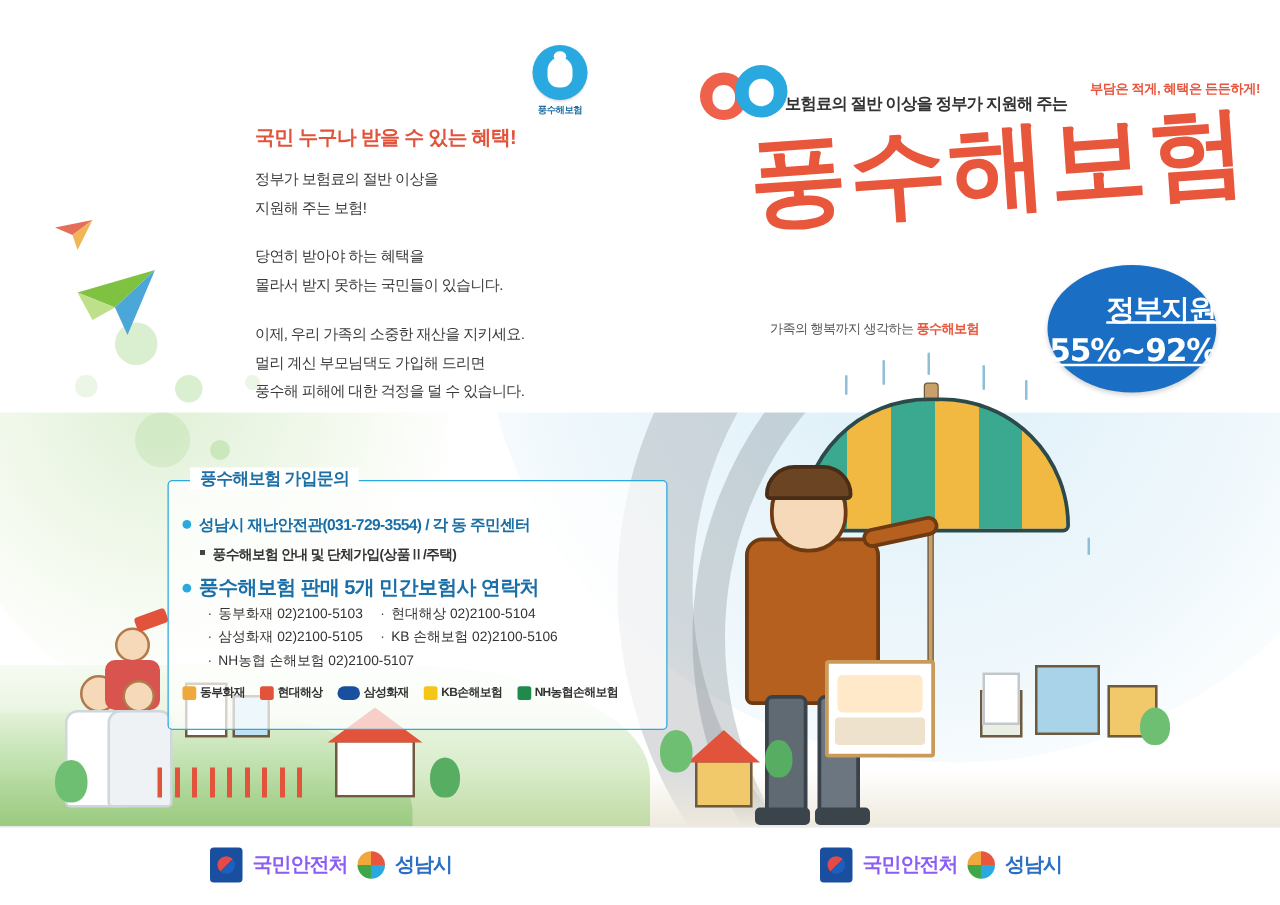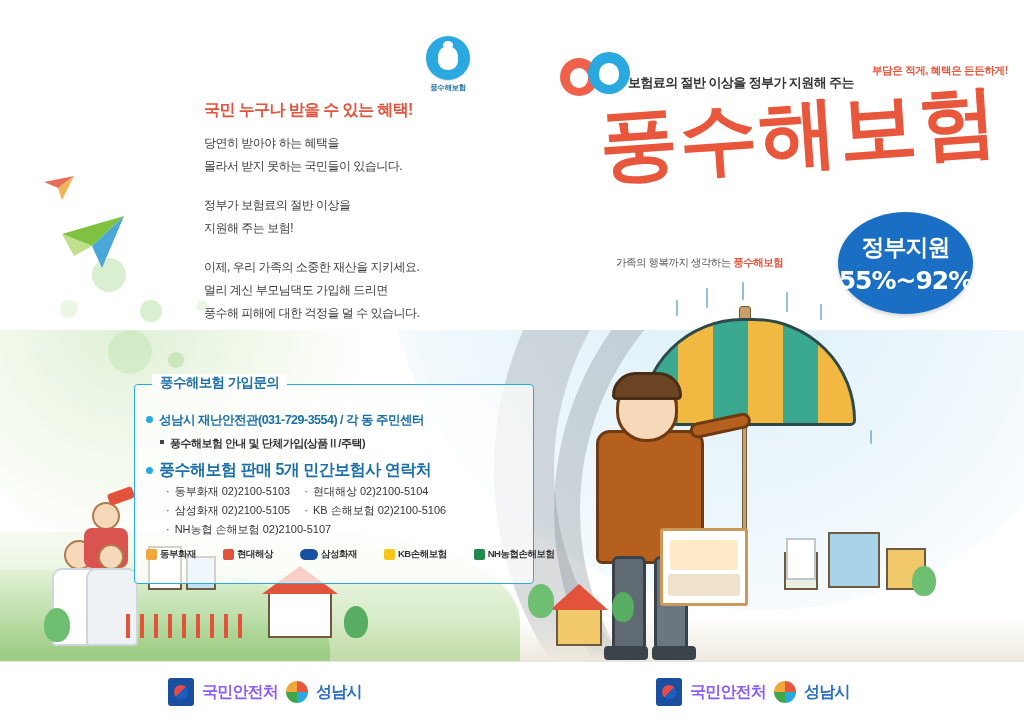--- a/index.html
+++ b/index.html
@@ -93,22 +93,23 @@
   }
   .hero-line2{
     position:absolute;left:616px;top:228px;font-size:15px;font-weight:bold;color:#2b2b2b;letter-spacing:-0.6px;
   }
   .hero-line3{
     position:absolute;left:616px;top:256px;font-size:10.5px;color:#555;letter-spacing:-0.5px;
   }
   .hero-line3 b{color:#e8563c;}
   .badge{
     position:absolute;left:838px;top:212px;width:135px;height:102px;border-radius:50%;
-    background:#1a6fc4;color:#fff;text-align:center;
+    background:#1a6fc4;color:#fff;text-align:right;
     box-shadow:0 2px 4px rgba(0,0,0,.18);
+    text-decoration:underline;
   }
   .badge .b1{font-size:23px;font-weight:bold;margin-top:20px;letter-spacing:-1px;}
   .badge .b2{font-size:25px;font-weight:bold;margin-top:3px;letter-spacing:-1px;font-family:"DejaVu Sans",sans-serif;}
 
   
   .mascot{position:absolute;border-radius:50%;}
   .mascot-red{left:560px;top:58px;width:38px;height:38px;background:#f0614c;}
   .mascot-red:after{content:"";position:absolute;left:10px;top:10px;width:18px;height:20px;border-radius:9px;background:#fff;}
   .mascot-blue{left:588px;top:52px;width:42px;height:42px;background:#2aa8e0;}
   .mascot-blue:after{content:"";position:absolute;left:11px;top:11px;width:20px;height:22px;border-radius:10px;background:#fff;}
@@ -128,21 +129,21 @@
   }
   .sq{display:inline-block;width:4px;height:4px;background:#444;margin-right:6px;vertical-align:3px;}
   .c-line1{left:146px;top:412px;font-weight:bold;color:#1a6fa8;font-size:12.5px;}
   .c-line2{left:160px;top:436px;font-size:11px;font-weight:bold;color:#333;}
   .c-line3{left:146px;top:460px;font-weight:bold;color:#1a6fa8;font-size:16px;}
   .c-grid{position:absolute;left:166px;top:482px;font-size:11px;color:#333;line-height:19px;}
   .c-grid table{border-collapse:collapse;}
   .c-grid td{padding:0 14px 0 0;white-space:nowrap;}
   .c-grid .dot{color:#444;margin-right:5px;}
 
-  .ins-logos{position:absolute;left:146px;top:548px;display:flex;align-items:center;gap:27px;}
+  .ins-logos{position:absolute;left:146px;top:548px;display:flex;align-items:center;gap:12px;}
   .ins-logo{font-size:9.5px;font-weight:bold;letter-spacing:-0.5px;display:flex;align-items:center;gap:3px;color:#333;}
   .ins-mark{width:11px;height:11px;border-radius:2px;display:inline-block;}
 
   
   .footer{
     position:absolute;left:0;bottom:0;width:1024px;height:62px;background:#fff;border-top:1px solid #e6e6e6;
   }
   .gov-group{position:absolute;top:16px;display:flex;align-items:center;gap:8px;}
   .gov-left{left:168px;}
   .gov-right{left:656px;}
@@ -235,24 +236,24 @@
 
   <div class="top-slogan">부담은 적게, 혜택은 든든하게!</div>
 
   <div class="left-logo">
     <div class="circ"></div>
     <div class="lbl">풍수해보험</div>
   </div>
 
   <div class="left-title">국민 누구나 받을 수 있는 혜택!</div>
   <div class="left-body">
+    <p style="white-space:pre-line;">정부가 보험료의 절반 이상을
+지원해 주는 보험!</p>
     <p style="white-space:pre-line;">당연히 받아야 하는 혜택을
 몰라서 받지 못하는 국민들이 있습니다.</p>
-    <p style="white-space:pre-line;">정부가 보험료의 절반 이상을
-지원해 주는 보험!</p>
     <p style="white-space:pre-line;">이제, 우리 가족의 소중한 재산을 지키세요.
 멀리 계신 부모님댁도 가입해 드리면
 풍수해 피해에 대한 걱정을 덜 수 있습니다.</p>
   </div>
 
   <div class="mascot mascot-red"></div>
   <div class="mascot mascot-blue"></div>
   <div class="hero-sub">보험료의 절반 이상을 정부가 지원해 주는</div>
   <div class="hero-title">풍수해보험</div>
   <div class="hero-line3">

